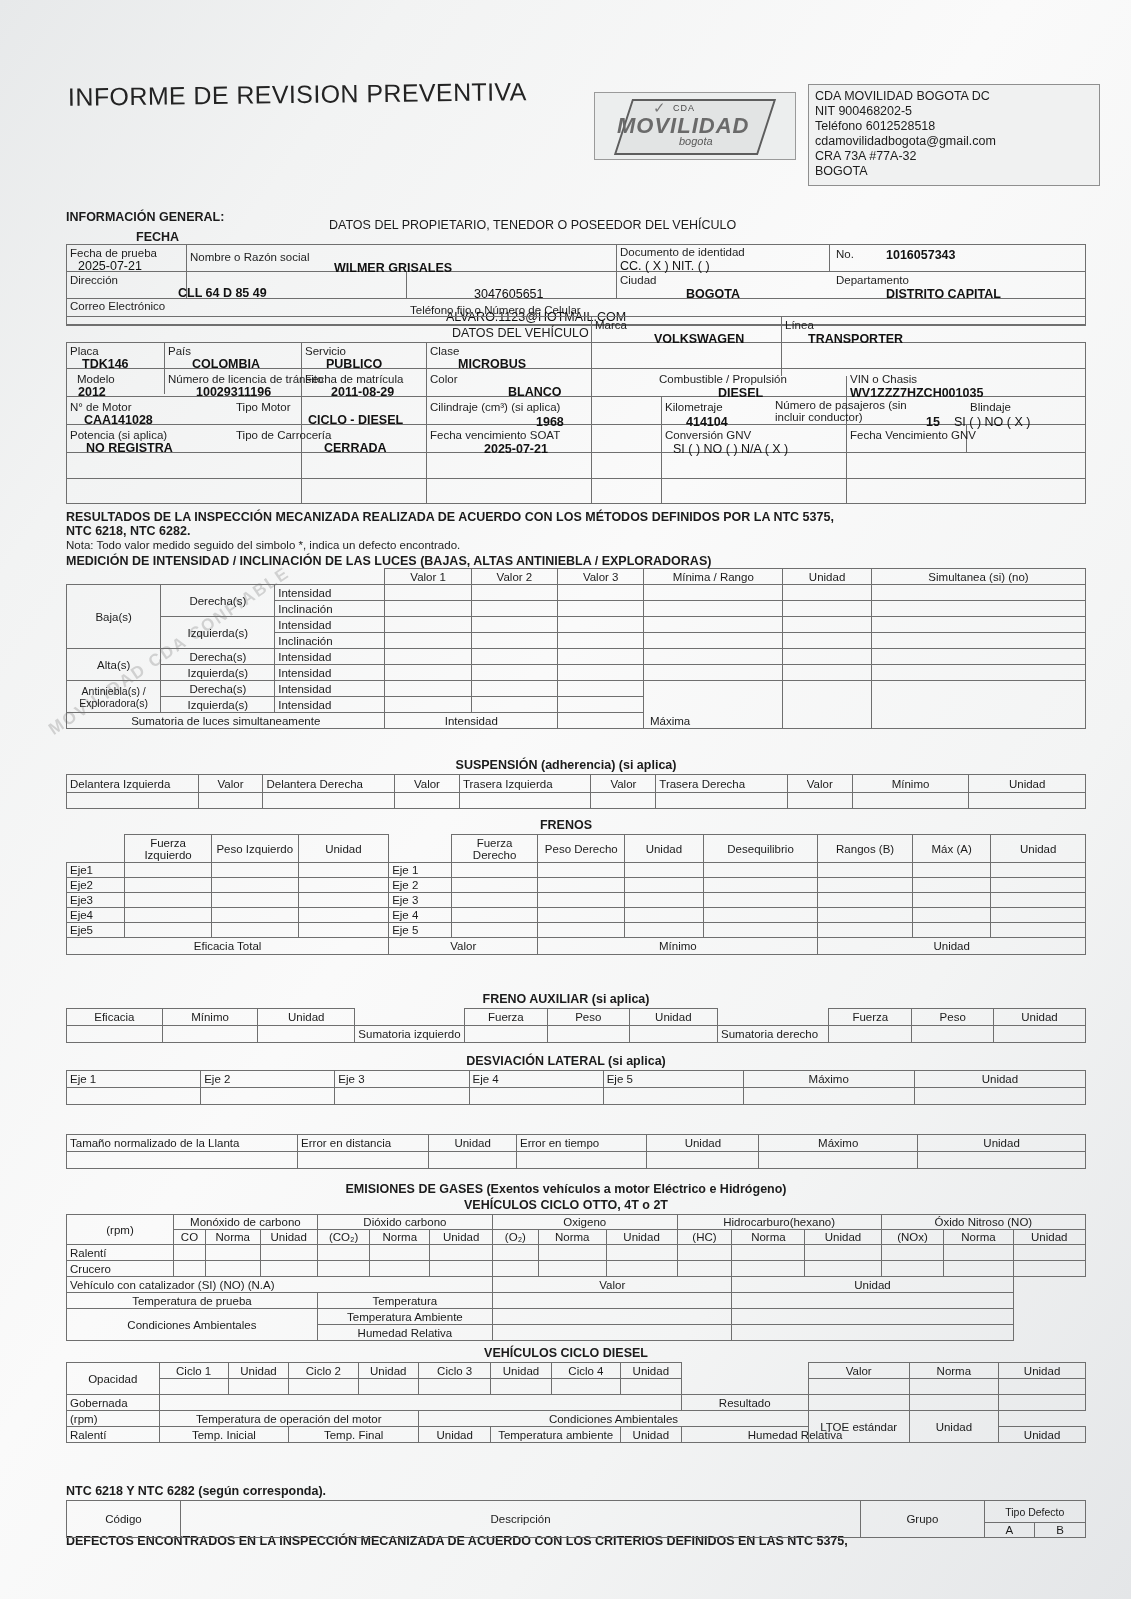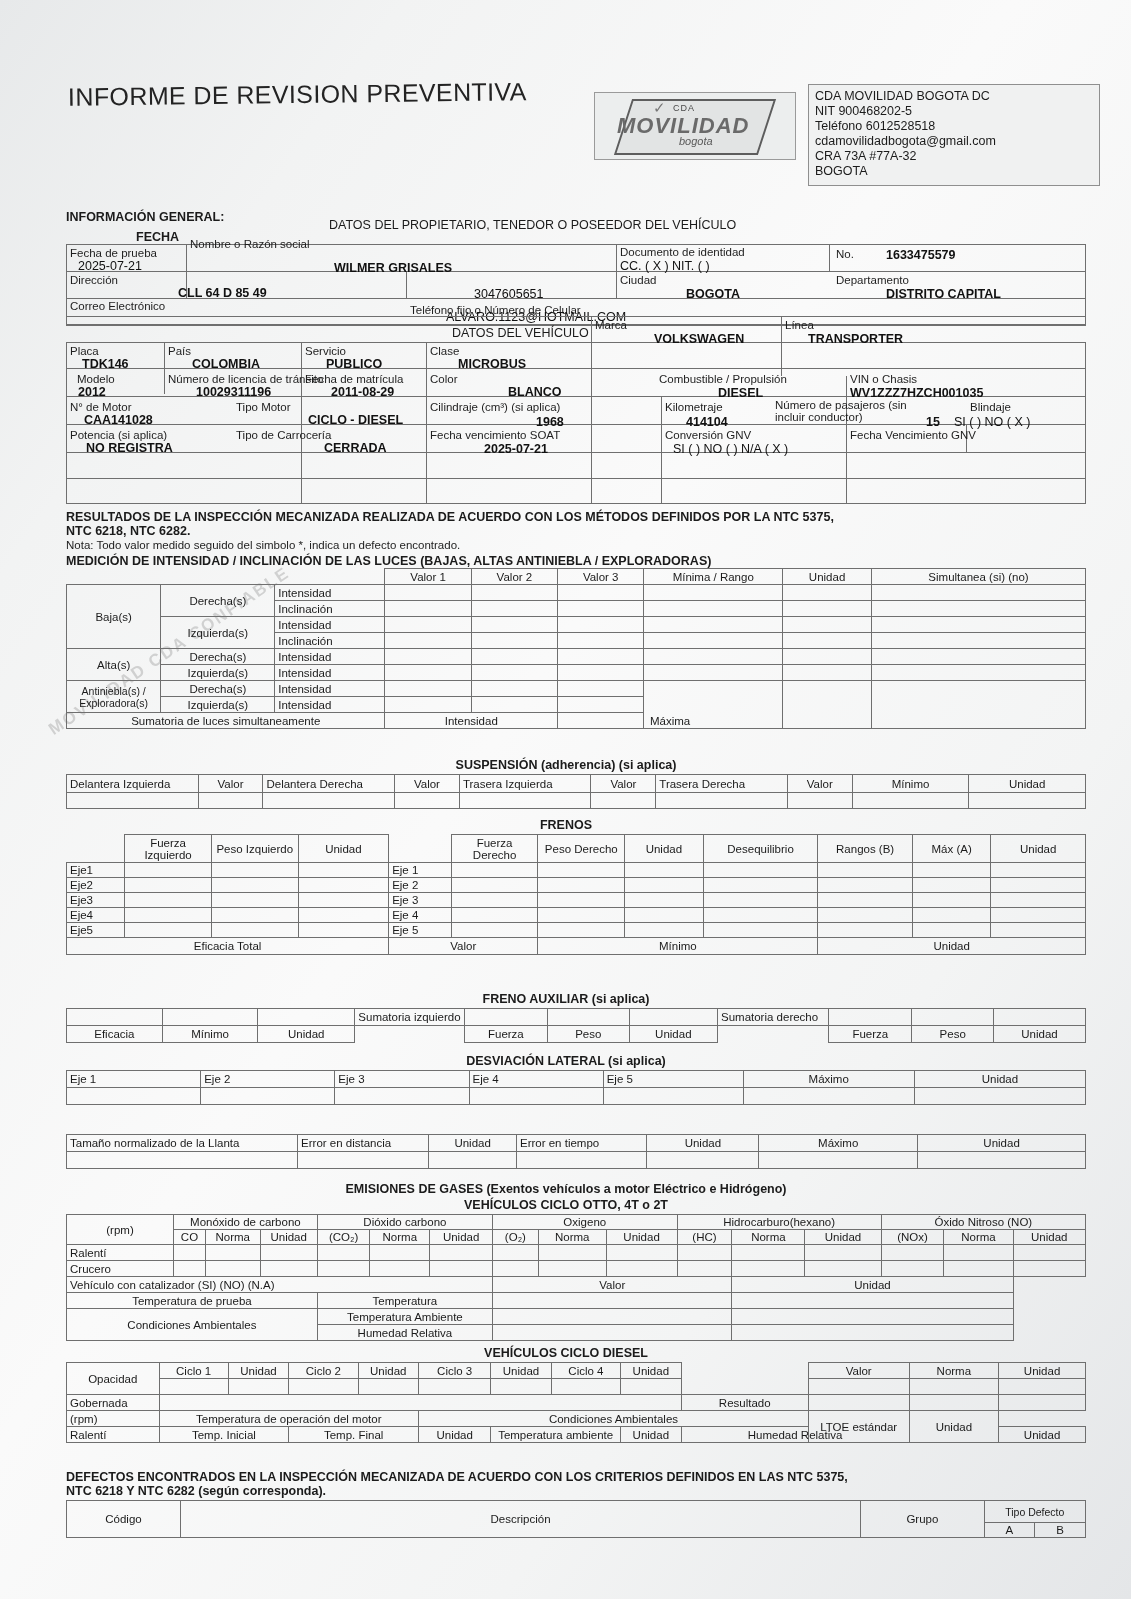--- a/index.html
+++ b/index.html
@@ -106,26 +106,26 @@
     <div class="ln vt" style="left:140px;top:186px;height:54px;"></div>
     <div class="ln vt" style="left:570px;top:186px;height:54px;"></div>
     <div class="ln vt" style="left:783px;top:186px;height:27px;"></div>
     <div class="ln hz" style="left:20px;top:213px;width:1020px;"></div>
     <div class="ln hz" style="left:20px;top:240px;width:1020px;"></div>
     <div class="ln hz" style="left:20px;top:266px;width:1020px;"></div>
     <div class="ln vt" style="left:360px;top:213px;height:27px;"></div>
 
     <div class="lbl" style="left:24px;top:189px;">Fecha de prueba</div>
     <div class="val" style="left:32px;top:201px;">2025-07-21</div>
-    <div class="lbl" style="left:144px;top:180px;">Nombre o Razón social</div>
+    <div class="lbl" style="left:144px;top:193px;">Nombre o Razón social</div>
     <div class="val bold" style="left:288px;top:203px;">WILMER GRISALES</div>
     <div class="lbl" style="left:574px;top:188px;">Documento de identidad</div>
     <div class="val" style="left:574px;top:201px;">CC. (   X   )  NIT. (       )</div>
     <div class="lbl" style="left:790px;top:190px;">No.</div>
-    <div class="val bold" style="left:840px;top:190px;">1633475579</div>
+    <div class="val bold" style="left:840px;top:190px;">1016057343</div>
     <div class="lbl" style="left:790px;top:216px;">Departamento</div>
     <div class="val bold" style="left:840px;top:229px;">DISTRITO CAPITAL</div>
 
     <div class="lbl" style="left:24px;top:216px;">Dirección</div>
     <div class="val bold" style="left:132px;top:228px;">CLL 64 D 85 49</div>
     <div class="lbl" style="left:364px;top:216px;margin-top:30px;">Teléfono fijo o Número de Celular</div>
     <div class="val" style="left:428px;top:229px;">3047605651</div>
     <div class="lbl" style="left:574px;top:216px;">Ciudad</div>
     <div class="val bold" style="left:640px;top:229px;">BOGOTA</div>
 
@@ -427,44 +427,44 @@
         <td colspan="3">Mínimo</td>
         <td colspan="3">Unidad</td>
       </tr>
     </tbody>
       </table>
 
     <div class="sec ctr" style="left:0;top:934px;width:1040px;">FRENO AUXILIAR (si aplica)</div>
     <table class="tbl" style="left:20px;top:950px;width:1020px;">
       <tbody>
           <tr style="height:17px;">
-        <td></td>
-            <td></td>
-            <td></td>
-        <td class="l">Sumatoria izquierdo</td>
-        <td></td>
-            <td></td>
-            <td></td>
-        <td class="l">Sumatoria derecho</td>
-        <td></td>
-            <td></td>
-            <td></td>
-      </tr>
-      <tr style="height:17px;">
         <td style="width:96px;">Eficacia</td>
         <td style="width:96px;">Mínimo</td>
         <td style="width:98px;">Unidad</td>
         <td style="width:110px;border:none;"></td>
         <td style="width:82px;">Fuerza</td>
         <td style="width:82px;">Peso</td>
         <td style="width:88px;">Unidad</td>
         <td style="width:112px;border:none;"></td>
         <td style="width:82px;">Fuerza</td>
         <td style="width:82px;">Peso</td>
         <td style="width:92px;">Unidad</td>
+      </tr>
+      <tr style="height:17px;">
+        <td></td>
+            <td></td>
+            <td></td>
+        <td class="l">Sumatoria izquierdo</td>
+        <td></td>
+            <td></td>
+            <td></td>
+        <td class="l">Sumatoria derecho</td>
+        <td></td>
+            <td></td>
+            <td></td>
       </tr>
     </tbody>
       </table>
 
     <div class="sec ctr" style="left:0;top:996px;width:1040px;">DESVIACIÓN LATERAL (si aplica)</div>
     <table class="tbl" style="left:20px;top:1012px;width:1020px;">
       <tbody>
           <tr style="height:17px;">
         <td class="l" style="width:134px;">Eje 1</td>
         <td class="l" style="width:134px;">Eje 2</td>
@@ -652,21 +652,21 @@
         <td colspan="2">Temp. Final</td>
         <td>Unidad</td>
         <td colspan="2">Temperatura ambiente</td>
         <td>Unidad</td>
         <td colspan="2">Humedad Relativa</td>
         <td>Unidad</td>
       </tr>
     </tbody>
       </table>
 
-    <div class="sec" style="left:20px;top:1412px;">DEFECTOS ENCONTRADOS EN LA INSPECCIÓN MECANIZADA DE ACUERDO CON LOS CRITERIOS DEFINIDOS EN LAS NTC 5375,</div>
+    <div class="sec" style="left:20px;top:1476px;">DEFECTOS ENCONTRADOS EN LA INSPECCIÓN MECANIZADA DE ACUERDO CON LOS CRITERIOS DEFINIDOS EN LAS NTC 5375,</div>
     <div class="sec" style="left:20px;top:1426px;">NTC 6218 Y NTC 6282 (según corresponda).</div>
 
     <table class="tbl" style="left:20px;top:1442px;width:1020px;">
       <tbody>
           <tr style="height:22px;">
         <td rowspan="2" style="width:110px;">Código</td>
         <td rowspan="2" style="width:700px;">Descripción</td>
         <td rowspan="2" style="width:120px;">Grupo</td>
         <td colspan="2" style="width:90px;" class="small">Tipo Defecto</td>
       </tr>

